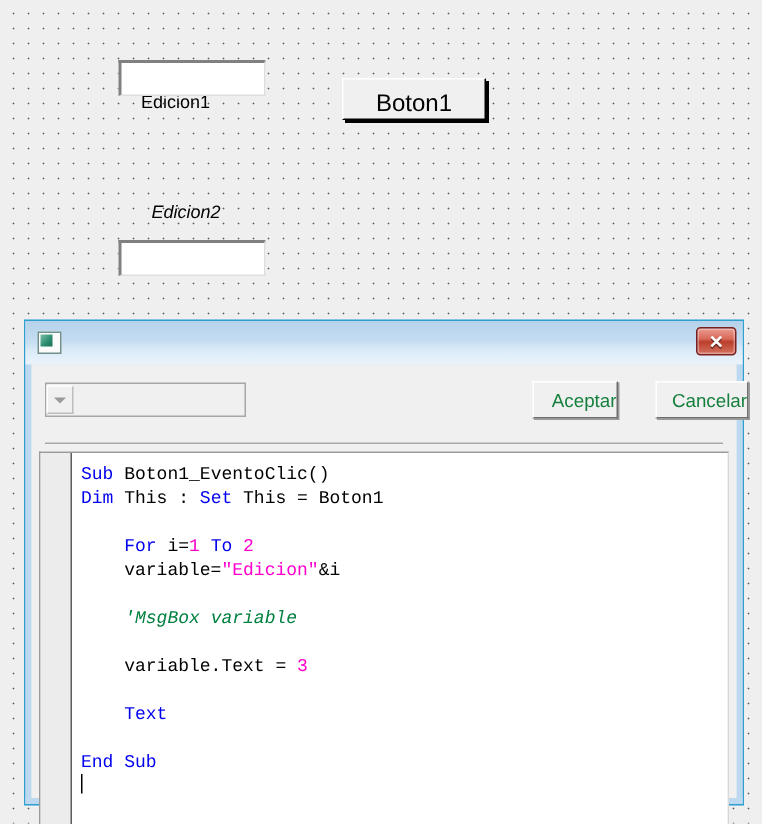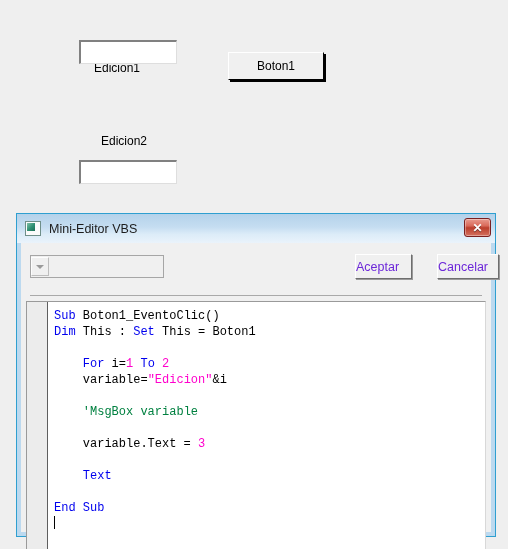--- a/index.html
+++ b/index.html
@@ -48,24 +48,24 @@
 
   .form-button {
     position: absolute;
     background: #f0f0f0;
     border-top: 1px solid #ffffff;
     border-left: 1px solid #ffffff;
     border-right: 1px solid #000000;
     border-bottom: 1px solid #000000;
     box-sizing: border-box;
     font-family: "Liberation Sans", sans-serif;
-    font-size: 12px;
+    font-size: 16px;
     color: #000000;
     display: flex;
-    align-items: center;
+    align-items: flex-end;
     justify-content: center;
     box-shadow: 2px 2px 0 0 #000000;
   }
 
   
   #dialog {
     position: absolute;
     left: 16px;
     top: 213px;
     width: 480px;
@@ -212,24 +212,24 @@
     top: 11px;
     height: 25px;
     background: #f0f0f0;
     border-top: 1px solid #ffffff;
     border-left: 1px solid #ffffff;
     border-right: 1px solid #6e6e6e;
     border-bottom: 1px solid #6e6e6e;
     box-sizing: border-box;
     display: flex;
     align-items: center;
-    justify-content: flex-start;
+    justify-content: flex-end;
     font-family: "Liberation Sans", sans-serif;
     font-size: 12.5px;
-    color: #6d28d9;
+    color: #15803d;
     box-shadow: 1px 1px 0 0 #9a9a9a;
     cursor: default;
     white-space: nowrap;
   }
   #btn-aceptar { left: 334px; width: 57px; }
   #btn-cancelar { left: 416px; width: 62px; }
 
   #sep-line {
     position: absolute;
     left: 9px;
@@ -269,21 +269,21 @@
     line-height: 16px;
     color: #000000;
     padding: 6px 0 0 6px;
     white-space: pre;
     overflow: hidden;
     position: relative;
   }
   .kw   { color: #0000ee; }
   .num  { color: #ff00cc; }
   .str  { color: #ff00cc; }
-  .cmt  { color: #008040; }
+  .cmt  { color: #008040; font-style: italic; }
   #caret {
     display: inline-block;
     width: 1px;
     height: 13px;
     background: #000000;
     vertical-align: -2px;
   }
 </style>
 </head>
 <body>
@@ -291,34 +291,33 @@
 <div id="designer">
 
   <div class="form-label" style="left:94px; top:14px;margin-top:47px;">Edicion1</div>
 
   <div class="form-textbox" style="left:79px; top:40px; width:98px; height:24px;"></div>
 
   <div class="form-button" style="left:228px; top:52px; width:96px; height:28px;">
     <span>Boton1</span>
   </div>
 
-  <div class="form-label" style="left:101px; top:134px;">Edicion2</div>
+  <div class="form-label" style="left:101px; top:134px;font-style:italic;">Edicion2</div>
 
   <div class="form-textbox" style="left:79px; top:160px; width:98px; height:24px;"></div>
 </div>
 
 <div id="dialog">
   <div id="dialog-inner-frame"></div>
 
   <div id="titlebar">
     <span id="win-icon">
       <span class="frame"></span>
       <span class="scr"></span>
     </span>
-    <span id="win-title">Mini-Editor VBS</span>
     <span id="close-button">
       <span class="x">✕</span>
     </span>
   </div>
 
   <div id="client">
 
     <div id="toolbar">
 
       <div id="lang-combo">

